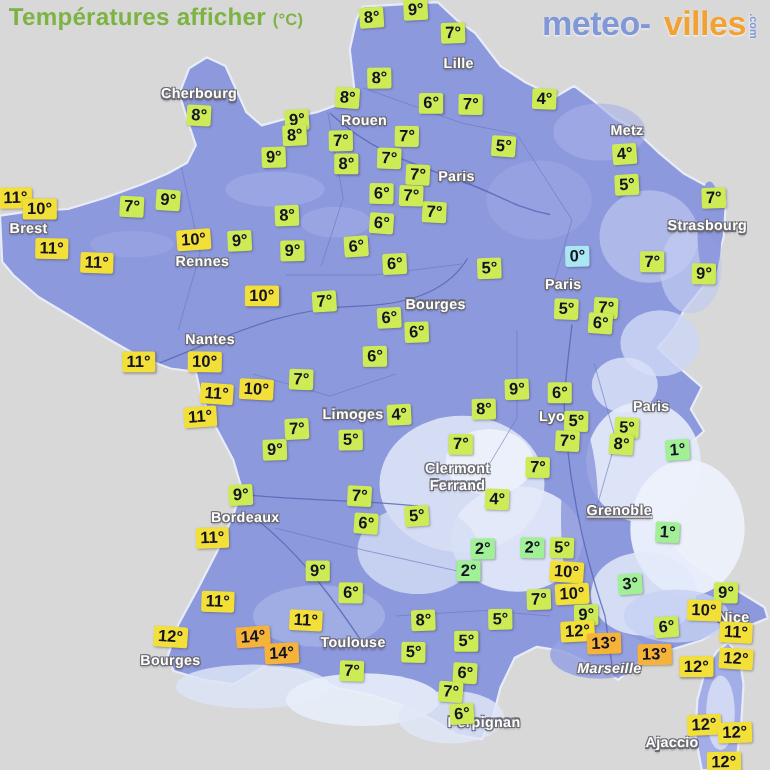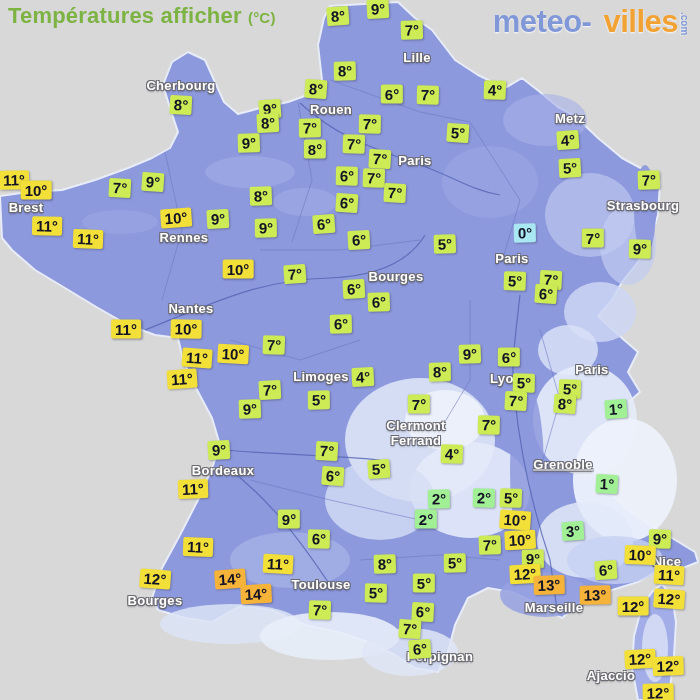--- a/index.html
+++ b/index.html
@@ -130,21 +130,21 @@
       <div class="city" style="left: 191px; top: 308px;">Nantes</div>
       <div class="city" style="left: 321px; top: 376px;">Limoges</div>
       <div class="city" style="left: 592px; top: 369px;">Paris</div>
       <div class="city" style="left: 506px; top: 378px;">Lyon</div>
       <div class="city" style="left: 416px; top: 433px;">Clermont
 Ferrand</div>
       <div class="city" style="left: 563px; top: 464px; text-decoration: underline;">Grenoble</div>
       <div class="city" style="left: 223px; top: 470px; text-align: right;">Bordeaux</div>
       <div class="city" style="left: 321px; top: 584px;">Toulouse</div>
       <div class="city" style="left: 155px; top: 600px;">Bourges</div>
-      <div class="city" style="left: 554px; top: 607px;">Marseille</div>
+      <div class="city" style="left: 554px; top: 607px; font-style: italic;">Marseille</div>
       <div class="city" style="left: 667px; top: 561px;">Nice</div>
       <div class="city" style="left: 440px; top: 656px;">Perpignan</div>
       <div class="city" style="left: 611px; top: 675px;">Ajaccio</div>
     </div>
 
   <div id="badges-layer" class="layer">
       <div class="badge" style="left: 338px; top: 16px; background: rgb(205, 235, 85); transform: translate(-50%, -50%) rotate(-4deg);">8°</div>
       <div class="badge" style="left: 378px; top: 9px; background: rgb(205, 235, 85); transform: translate(-50%, -50%) rotate(-3deg);">9°</div>
       <div class="badge" style="left: 412px; top: 30px; background: rgb(205, 235, 85); transform: translate(-50%, -50%) rotate(-2deg);">7°</div>
       <div class="badge" style="left: 345px; top: 71px; background: rgb(205, 235, 85); transform: translate(-50%, -50%) rotate(-1deg);">8°</div>

